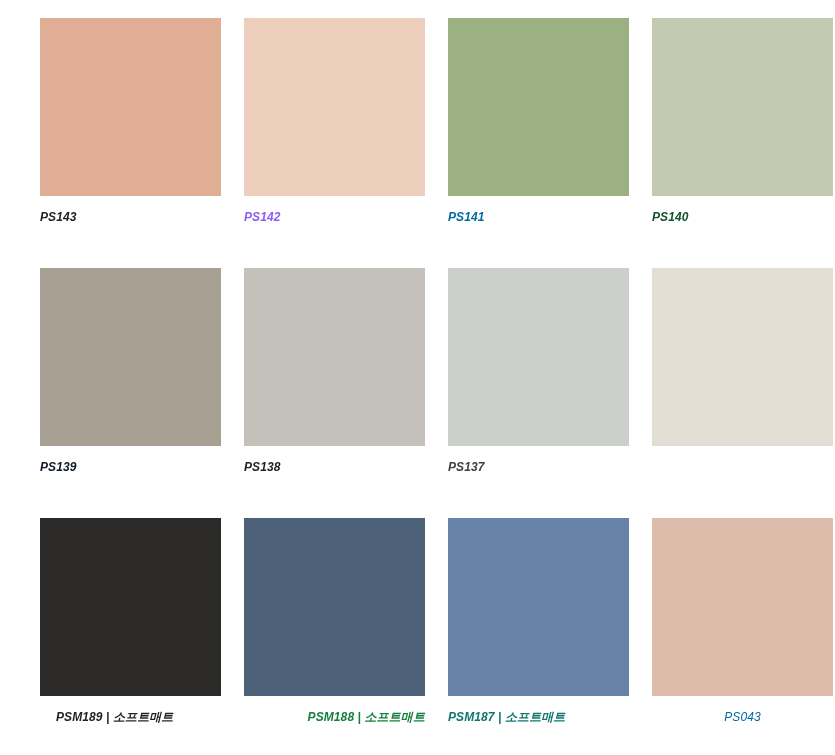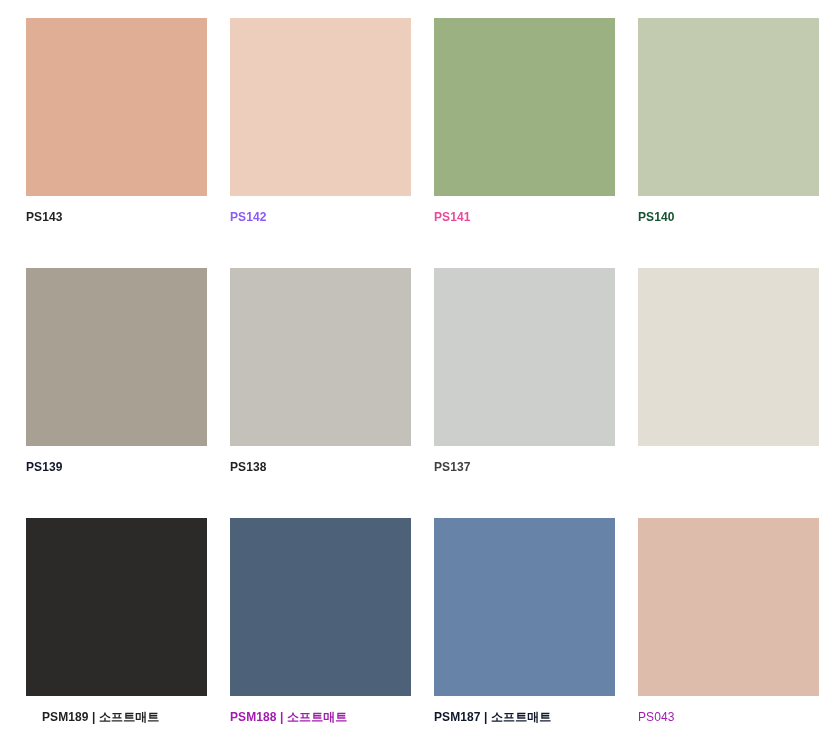--- a/index.html
+++ b/index.html
@@ -12,21 +12,22 @@
     height: 755px;
     overflow: hidden;
     font-family: "Liberation Sans", "DejaVu Sans", sans-serif;
   }
 
   #swatch-grid {
     position: relative;
     width: 835px;
     height: 755px;
     box-sizing: border-box;
-    padding: 18px 0 0 26px;
+    padding: 18px 0 0 40px;
+    font-style: italic;
   }
 
   .swatch-row {
     display: flex;
     flex-direction: row;
     gap: 23px;
     margin-bottom: 44px;
   }
 
   .swatch-cell {
@@ -68,21 +69,21 @@
     <div class="swatch-cell">
       <div class="swatch-chip" style="background-color: rgb(223, 174, 149);"></div>
       <div class="swatch-label weight-bold" style="color: rgb(34, 31, 32);">PS143</div>
     </div>
     <div class="swatch-cell">
       <div class="swatch-chip" style="background-color: rgb(237, 205, 188);"></div>
       <div class="swatch-label weight-bold" style="color: #8b5cf6;">PS142</div>
     </div>
     <div class="swatch-cell">
       <div class="swatch-chip" style="background-color: rgb(156, 177, 129);"></div>
-      <div class="swatch-label weight-bold" style="color: #ec4899;">PS141</div>
+      <div class="swatch-label weight-bold" style="color: #0369a1;">PS141</div>
     </div>
     <div class="swatch-cell">
       <div class="swatch-chip" style="background-color: rgb(194, 203, 175);"></div>
       <div class="swatch-label weight-bold" style="color: #14532d;">PS140</div>
     </div>
   </div>
 
   <div class="swatch-row">
     <div class="swatch-cell">
       <div class="swatch-chip" style="background-color: rgb(168, 161, 147);"></div>
@@ -101,25 +102,25 @@
     </div>
   </div>
 
   <div class="swatch-row">
     <div class="swatch-cell">
       <div class="swatch-chip" style="background-color: rgb(43, 42, 41);"></div>
       <div class="swatch-label weight-bold" style="color: rgb(34, 31, 32); margin-left: 16px;">PSM189 | 소프트매트</div>
     </div>
     <div class="swatch-cell">
       <div class="swatch-chip" style="background-color: rgb(77, 97, 121);"></div>
-      <div class="swatch-label weight-bold" style="color: #a21caf;">PSM188 | 소프트매트</div>
+      <div class="swatch-label weight-bold" style="color: #15803d; text-align: right;">PSM188 | 소프트매트</div>
     </div>
     <div class="swatch-cell">
       <div class="swatch-chip" style="background-color: rgb(103, 131, 168);"></div>
-      <div class="swatch-label weight-bold" style="color: #0f172a;">PSM187 | 소프트매트</div>
+      <div class="swatch-label weight-bold" style="color: #0f766e;">PSM187 | 소프트매트</div>
     </div>
     <div class="swatch-cell">
       <div class="swatch-chip" style="background-color: rgb(221, 188, 172);"></div>
-      <div class="swatch-label weight-regular" style="color: #a21caf;">PS043</div>
+      <div class="swatch-label weight-regular" style="color: #0369a1; text-align: center;">PS043</div>
     </div>
   </div>
 
 </div>
 
 </body></html>

